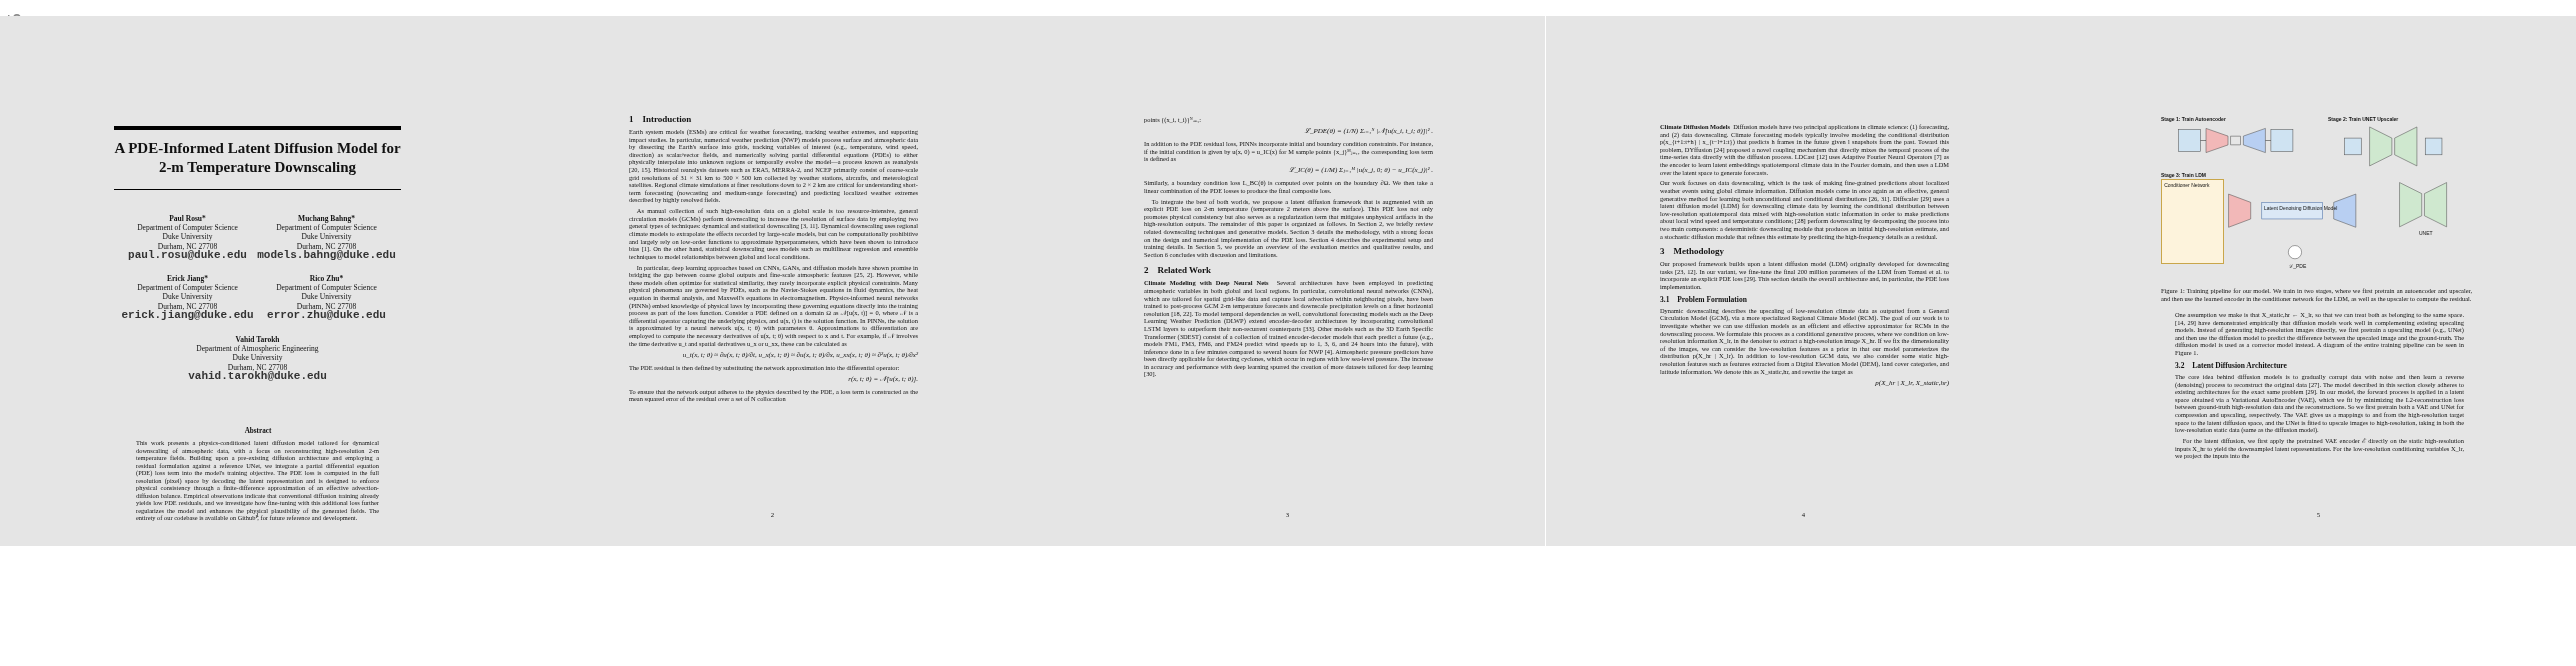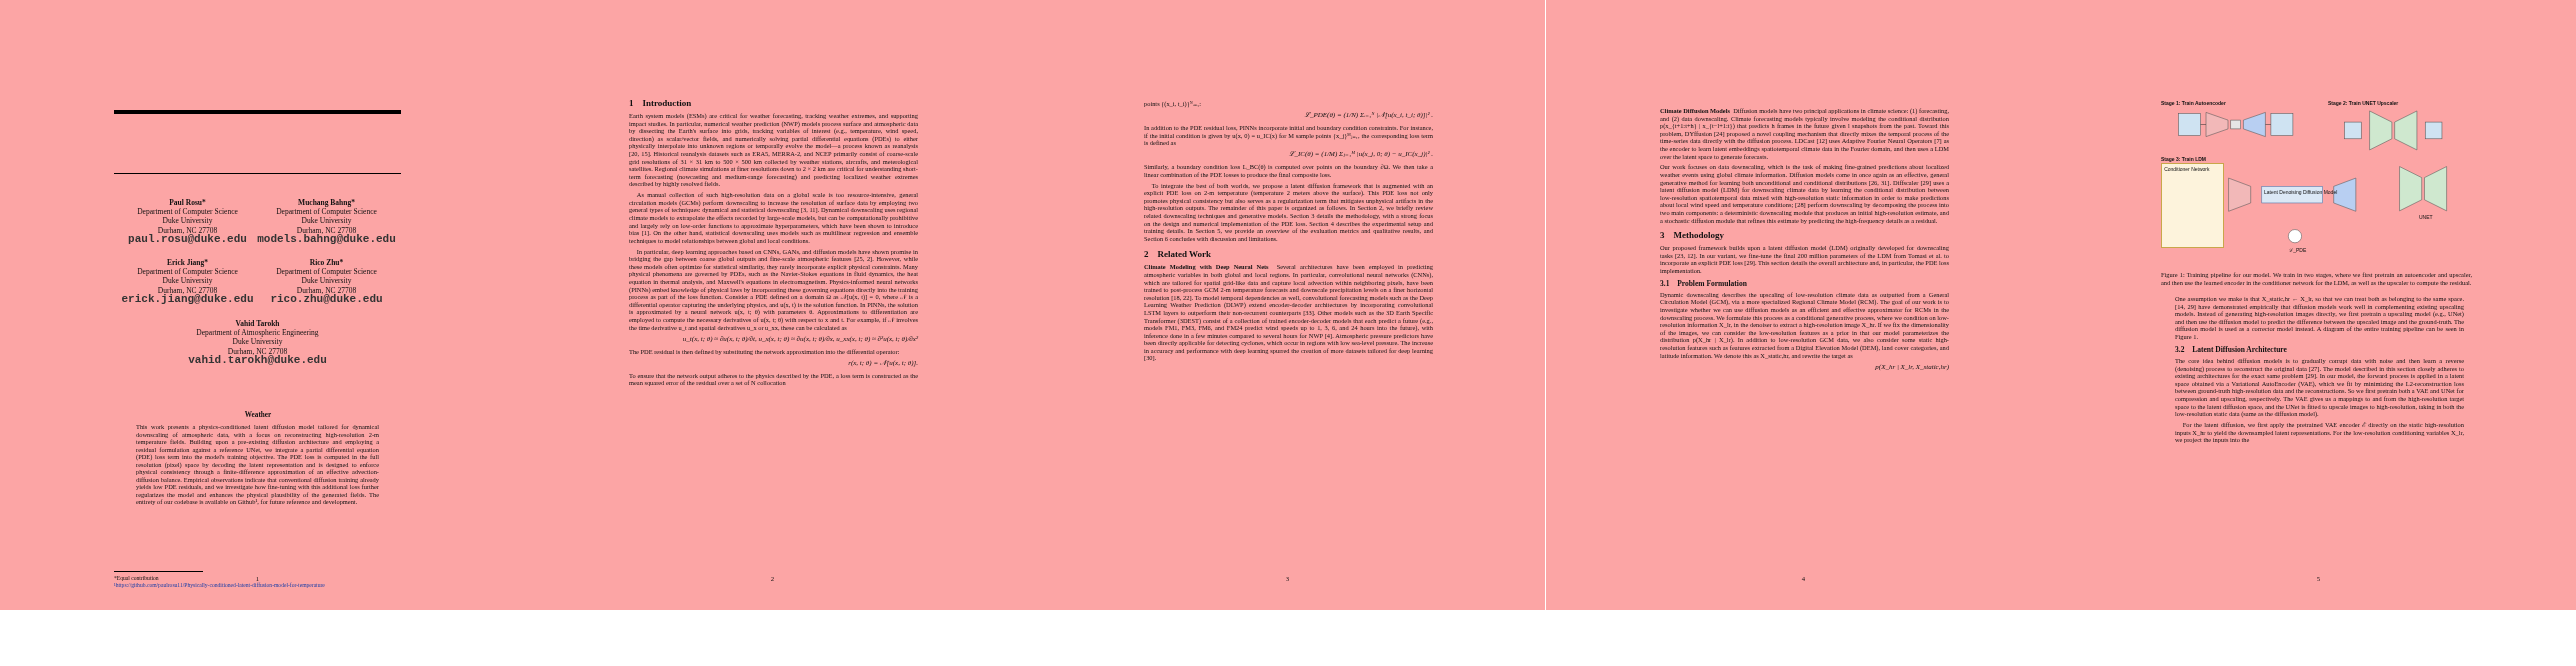--- a/index.html
+++ b/index.html
@@ -3,22 +3,22 @@
 <meta charset="utf-8">
 <style>
   html, body { margin: 0; padding: 0; }
   body {
     width: 2576px; height: 667px; overflow: hidden;
     background: #ffffff; position: relative;
     font-family: "Liberation Serif", "DejaVu Serif", serif;
     color: #111;
   }
   .page {
-    position: absolute; top: 0; width: 515px; height: 610px;
-    background: #fca5a5; overflow: hidden;
+    position: absolute; top: 16px; width: 515px; height: 530px;
+    background: #e5e5e5; overflow: hidden;
   }
   .arxiv-stamp {
     position: absolute; left: 4.4px; top: 333px;
     transform: rotate(-90deg); transform-origin: left top;
     font-family: "Liberation Serif", serif; font-size: 19px; color: #8a8a8a;
     white-space: nowrap;
   }
   .title-rule-top { position: absolute; left: 114px; right: 114px; top: 110px; height: 3.9px; background: #000; }
   .title-rule-bot { position: absolute; left: 114px; right: 114px; top: 173px; height: 1.1px; background: #000; }
   .paper-title {
@@ -55,20 +55,24 @@
   .fig-box { position: absolute; border: 0.6px solid #666; }
   .fig-caption { position: absolute; left: 100px; width: 311px; top: 271px; font-size: 6.4px; line-height: 7.6px; text-align: justify; }
 </style>
 </head>
 <body>
 
 <div class="arxiv-stamp">arXiv:2510.23866v1  [cs.LG]  27 Oct 2025</div>
 
 <div class="page" style="left:0;">
   <div class="title-rule-top"></div>
+  <div class="paper-title">
+    <div>A PDE-Informed Latent Diffusion Model for</div>
+    <div>2-m Temperature Downscaling</div>
+  </div>
   <div class="title-rule-bot"></div>
 
   <div class="author" style="left:118px; top:198px;">
     <div class="name">Paul Rosu*</div>
     <div>Department of Computer Science</div>
     <div>Duke University</div>
     <div>Durham, NC 27708</div>
     <div class="email">paul.rosu@duke.edu</div>
   </div>
   <div class="author" style="left:257px; top:198px;">
@@ -83,31 +87,31 @@
     <div>Department of Computer Science</div>
     <div>Duke University</div>
     <div>Durham, NC 27708</div>
     <div class="email">erick.jiang@duke.edu</div>
   </div>
   <div class="author" style="left:257px; top:258px;">
     <div class="name">Rico Zhu*</div>
     <div>Department of Computer Science</div>
     <div>Duke University</div>
     <div>Durham, NC 27708</div>
-    <div class="email">rico.zhu@duke.edu</div>
+    <div class="email">error.zhu@duke.edu</div>
   </div>
   <div class="author" style="left:188px; top:319px;">
     <div class="name">Vahid Tarokh</div>
     <div>Department of Atmospheric Engineering</div>
     <div>Duke University</div>
     <div>Durham, NC 27708</div>
     <div class="email">vahid.tarokh@duke.edu</div>
   </div>
 
-  <div class="abstract-head">Weather</div>
+  <div class="abstract-head">Abstract</div>
   <div class="abstract-body">This work presents a physics-conditioned latent diffusion model tailored for dynamical downscaling of atmospheric data, with a focus on reconstructing high-resolution 2-m temperature fields. Building upon a pre-existing diffusion architecture and employing a residual formulation against a reference UNet, we integrate a partial differential equation (PDE) loss term into the model's training objective. The PDE loss is computed in the full resolution (pixel) space by decoding the latent representation and is designed to enforce physical consistency through a finite-difference approximation of an effective advection-diffusion balance. Empirical observations indicate that conventional diffusion training already yields low PDE residuals, and we investigate how fine-tuning with this additional loss further regularizes the model and enhances the physical plausibility of the generated fields. The entirety of our codebase is available on Github¹, for future reference and development.</div>
 
   <div class="footnote-rule"></div>
   <div class="footnote" style="top:575px;">*Equal contribution</div>
   <div class="footnote link" style="top:582px;">¹https://github.com/paulrosu11/Physically-conditioned-latent-diffusion-model-for-temperature</div>
 
   <div class="page-num">1</div>
 </div>
 
 <div class="page" style="left:515px;">

